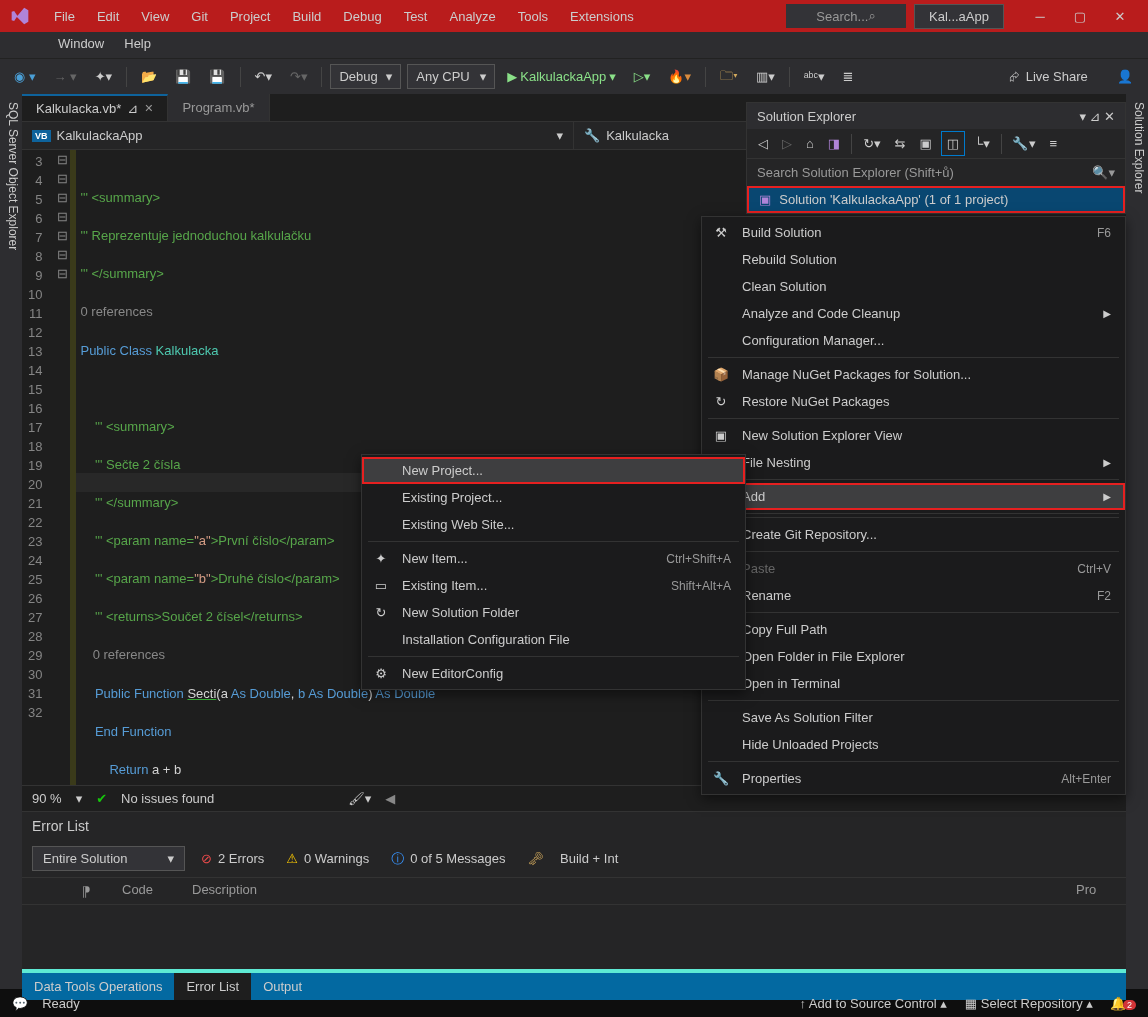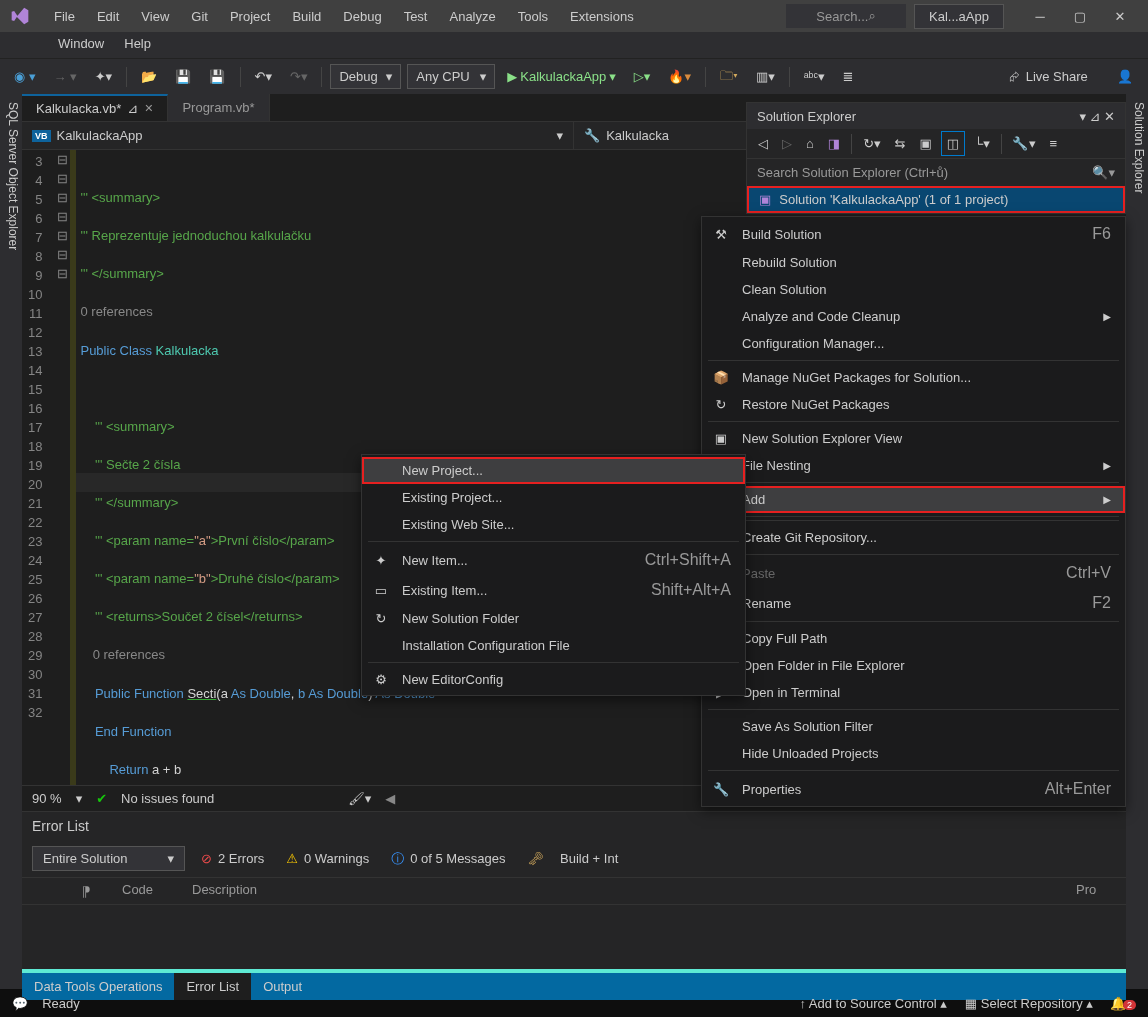--- a/index.html
+++ b/index.html
@@ -1,17 +1,17 @@
 <!DOCTYPE html>
 <html><head>
 <meta charset="utf-8">
 <style>
 *{margin:0;padding:0;box-sizing:border-box;font-family:'Segoe UI',Arial,sans-serif;font-size:13px;user-select:none}
 body{background:#1e1e1e;color:#ccc;width:1148px;height:1017px;overflow:hidden;position:relative}
-.titlebar{height:32px;background:#404040;display:flex;align-items:center;padding:0 8px}
+.titlebar{height:32px;background:#b91c1c;display:flex;align-items:center;padding:0 8px}
 .vslogo{width:24px;height:24px;margin-right:12px;display:flex;align-items:center;justify-content:center}
 .menubar{display:flex;gap:2px;flex:1}
 .menuitem{padding:4px 10px;cursor:pointer;color:#ccc}
 .searchbox{background:#333337;padding:4px 10px;width:120px;display:flex;align-items:center;justify-content:center;color:#999}
 .appname{background:#333337;padding:4px 14px;margin-left:8px;border:1px solid #555}
 .winbtns{display:flex;margin-left:16px}
 .winbtn{width:40px;height:28px;display:flex;align-items:center;justify-content:center;color:#ccc}
 .menubar2{height:26px;background:#2d2d30;display:flex;align-items:center;padding:0 8px 4px 48px}
 .toolbar{height:36px;background:#2d2d30;display:flex;align-items:center;padding:0 8px;gap:6px;border-top:1px solid #222}
 .tbtn{padding:4px 6px;display:flex;align-items:center;gap:3px;color:#ccc}
@@ -61,21 +61,21 @@
 .setoolbar{height:30px;display:flex;align-items:center;padding:0 6px;gap:4px;border-bottom:1px solid #333}
 .setbtn{padding:4px 5px;color:#ccc;display:flex;align-items:center}
 .sesearch{padding:6px 10px;color:#999;display:flex;justify-content:space-between;align-items:center}
 .sesolnode{padding:4px 10px;display:flex;align-items:center;gap:8px;background:#094771;border:2px solid #e62020}
 .contextmenu{position:absolute;background:#1b1b1c;border:1px solid #333;box-shadow:0 4px 12px rgba(0,0,0,.5);z-index:20;min-width:280px;padding:2px 0}
 .cmitem{padding:6px 14px 6px 40px;display:flex;align-items:center;justify-content:space-between;position:relative}
 .cmitem.highlighted{background:#3e3e40;outline:2px solid #e62020;outline-offset:-2px}
 .cmsep{height:1px;background:#333;margin:3px 6px}
 .cmicon{position:absolute;left:10px;width:18px;height:18px;display:flex;align-items:center;justify-content:center}
 .cmarrow{color:#ccc;font-size:10px}
-.cmshortcut{color:#999;font-size:16px}
+.cmshortcut{color:#999;font-size:12px}
 .submenu{right:402px;top:454px}
 .ctx1{right:22px;top:216px;width:425px}
 .disabled{color:#666}
 .badge{background:#d13438;color:#fff;border-radius:8px;font-size:9px;padding:0 4px;margin-left:-4px;margin-top:8px}
 </style>
 </head>
 <body>
 
 <div class="titlebar">
   <div class="vslogo">
@@ -357,21 +357,21 @@
     <div class="setbtn">↻▾</div>
     <div class="setbtn">⇆</div>
     <div class="setbtn">▣</div>
     <div class="setbtn" style="border:1px solid #007acc">◫</div>
     <div class="setbtn">└▾</div>
     <div class="tsep"></div>
     <div class="setbtn">🔧▾</div>
     <div class="setbtn">≡</div>
   </div>
   <div class="sesearch">
-    <span>Search Solution Explorer (Ctrl+ů)</span>
+    <span>Search Solution Explorer (Shift+ů)</span>
     <span>🔍▾</span>
   </div>
   <div class="sesolnode">
     <span style="color:#b084d8">▣</span>
     <span>Solution 'KalkulackaApp' (1 of 1 project)</span>
   </div>
 </div>
 
 <div class="contextmenu ctx1" id="ctx1">
     <div class="cmitem">

